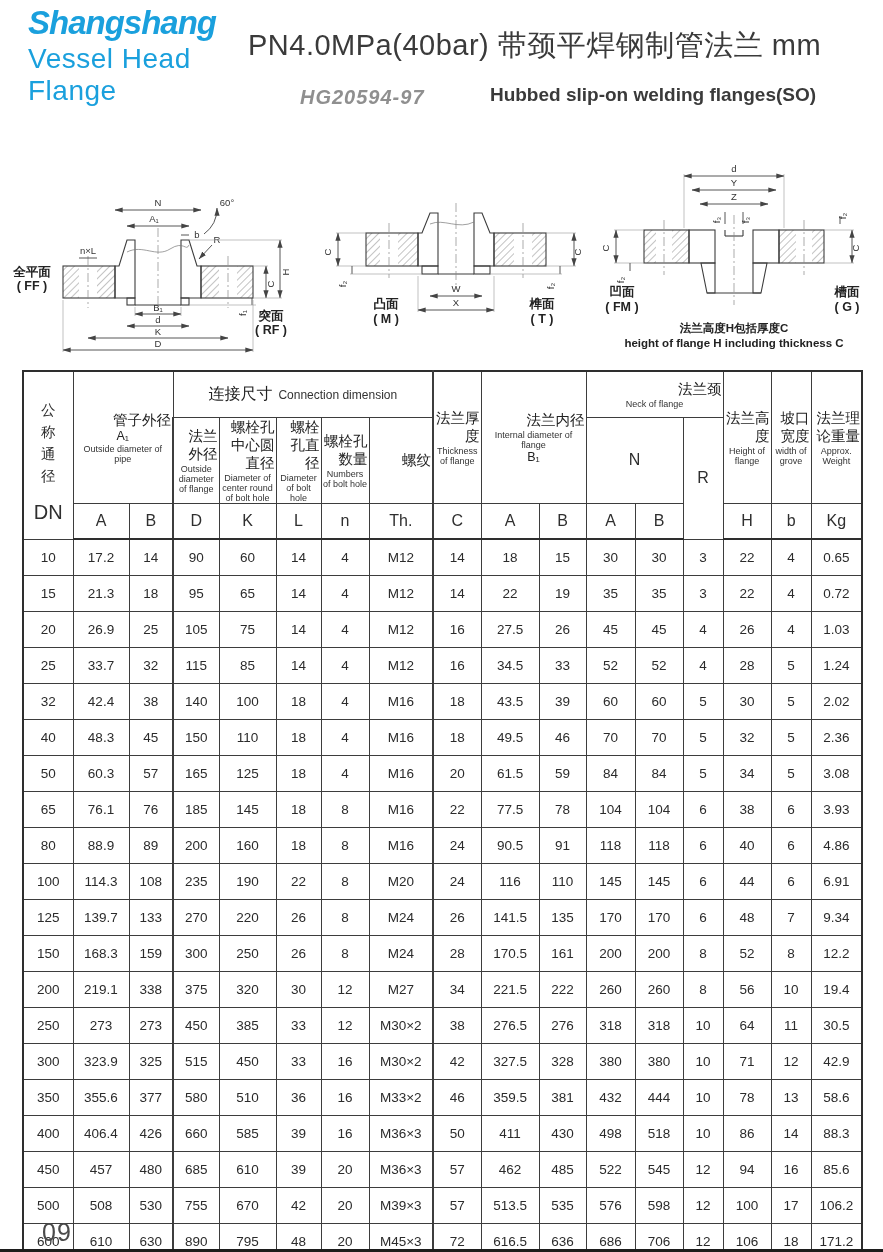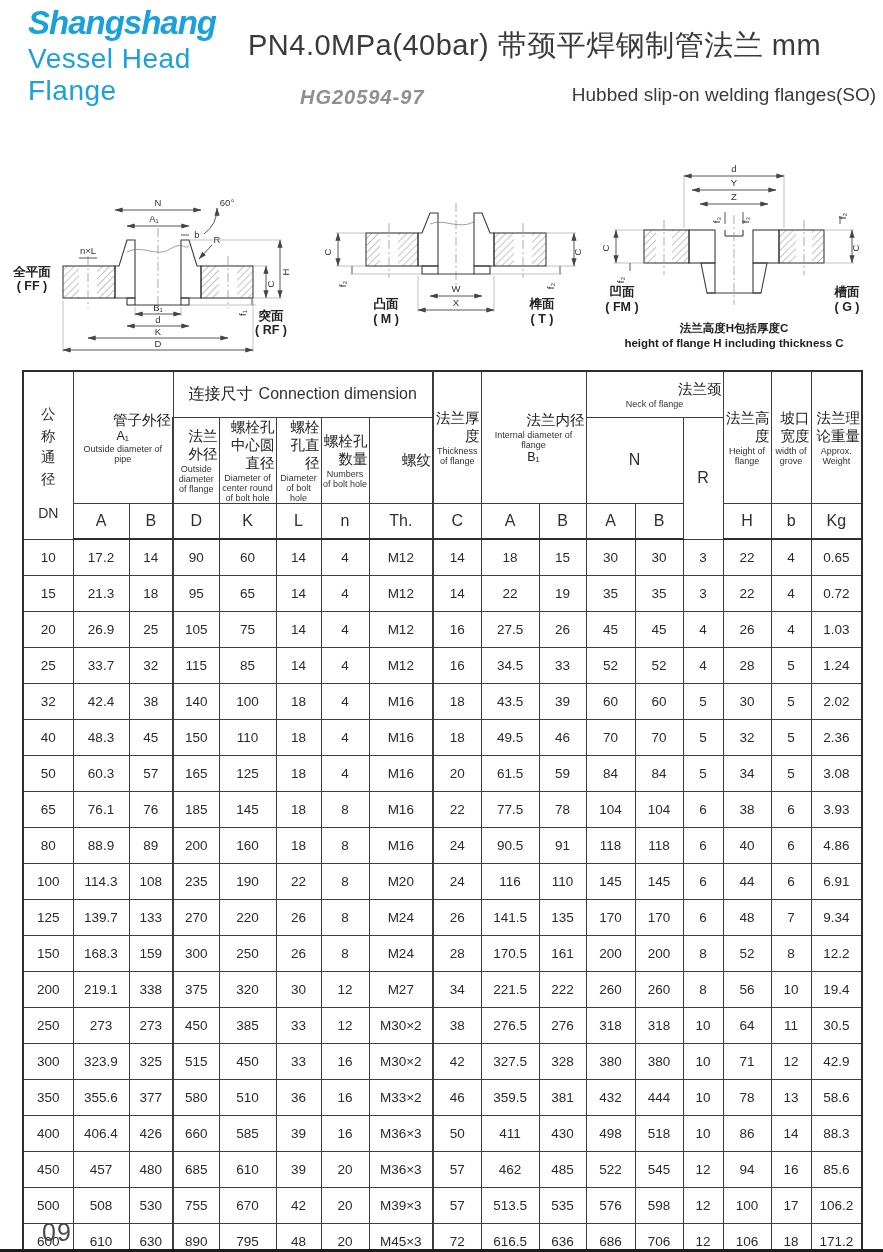--- a/index.html
+++ b/index.html
@@ -6,22 +6,22 @@
   body{width:883px;height:1252px;position:relative;overflow:hidden;
        font-family:"Liberation Sans","DejaVu Sans",sans-serif;color:#2f2f2f;}
   
   .logo{position:absolute;left:28px;top:6px;width:220px;color:#1aa0dd;}
   .logo-main{font-size:33px;font-weight:bold;font-style:italic;letter-spacing:-1px;line-height:1.05;}
   .logo-sub{font-size:28px;letter-spacing:.5px;margin-top:2px;}
   .doc-title{position:absolute;left:248px;top:26px;width:628px;text-align:left;
              font-size:29px;color:#3a3a3a;letter-spacing:.5px;white-space:nowrap;}
   .doc-standard{position:absolute;left:252px;top:86px;font-size:20px;font-weight:bold;
                 font-style:italic;color:#8f8f8f;letter-spacing:1px;margin-left:48px;}
-  .doc-subtitle{position:absolute;left:430px;top:84px;width:446px;text-align:right;
-                font-size:19px;color:#3a3a3a;}
+  .doc-subtitle{position:absolute;left:430px;top:84px;width:446px;text-align:center;
+                font-size:19px;color:#3a3a3a;font-weight:bold;}
   
   .drawing{position:absolute;}
   svg text{font-family:"Liberation Sans","DejaVu Sans",sans-serif;fill:#333;}
   .dim{stroke:#444;stroke-width:.9;fill:none;}
   .ext{stroke:#999;stroke-width:.6;}
   .shape{stroke:#3c3c3c;stroke-width:1.1;fill:none;}
   .cline{stroke:#888;stroke-width:.7;stroke-dasharray:9 3 2 3;fill:none;}
   .dimtxt{font-size:9.5px;}
   .facezh{font-size:12.5px;font-weight:bold;fill:#222;}
   .capt{font-size:11.5px;font-weight:bold;fill:#222;}
@@ -30,22 +30,22 @@
               width:839px;border:2px solid #2e2e2e;}
   .spec-table th,.spec-table td{border:1px solid #3d3d3d;padding:0 1px;text-align:center;
               vertical-align:middle;font-weight:normal;overflow:hidden;}
   .spec-table td{height:35px;font-size:13.5px;color:#2b2b2b;}
   .zh{font-size:14.5px;color:#222;line-height:1.25;text-align:right;}
   .code{font-size:12.5px;color:#222;}
   .en{font-size:9px;color:#333;line-height:1.12;margin-top:1px;}
   .letters th{height:34px;font-size:16px;border-bottom:2px solid #2e2e2e;}
   .r1{height:46px;}.r2{height:58px;padding-left:28px;}
   .dn-inner{width:17px;margin:14px auto;font-size:14.5px;line-height:1.5;word-break:break-all;}
-  .dn-code{font-size:14px;margin-top:1px;}
-  .conn-en{font-size:16px;color:#333;margin-left:6px;}
+  .dn-code{font-size:20px;margin-top:1px;}
+  .conn-en{font-size:12px;color:#333;margin-left:6px;}
   .gsep{border-left-width:2px !important;margin-left:33px;}
   .neck-n{font-size:16px;}
   
   .page-num{position:absolute;left:42px;top:1218px;font-size:25px;color:#4a4a4a;letter-spacing:1px;}
   .bottom-bar{position:absolute;left:0;bottom:0;width:883px;height:3px;background:#1c1c1c;}
 </style>
 </head>
 <body>
 
 <div class="logo">

